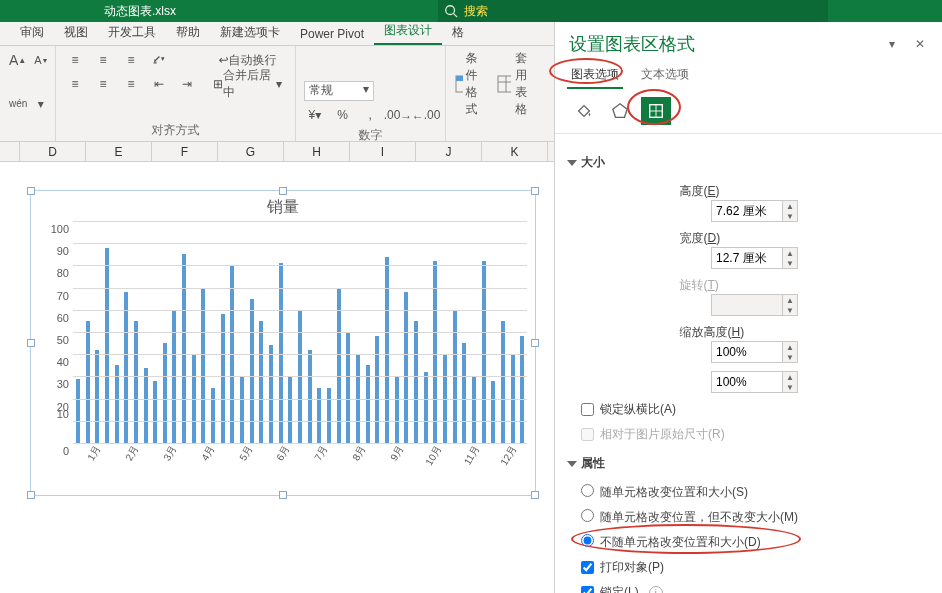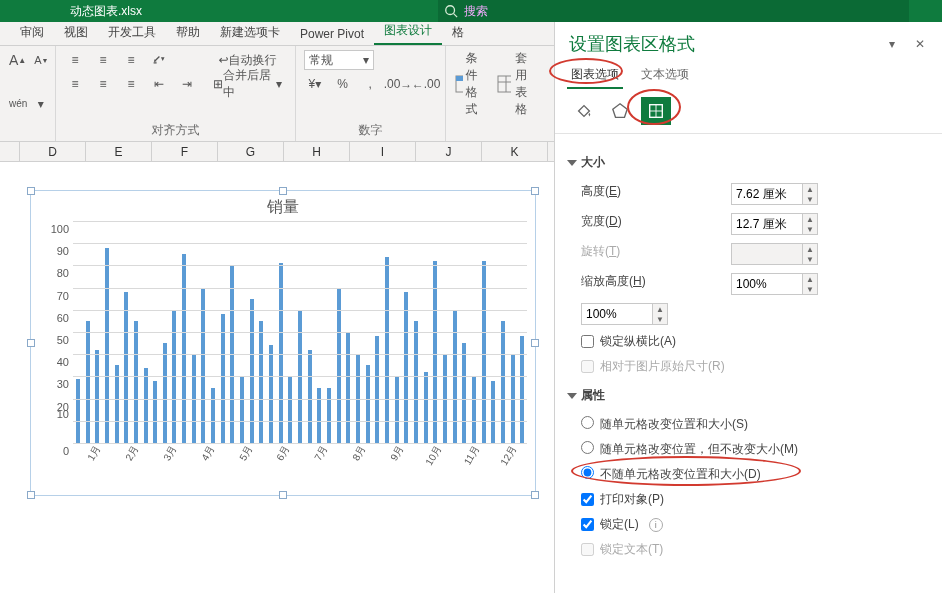--- a/index.html
+++ b/index.html
@@ -1,34 +1,34 @@
 <!DOCTYPE html>
 <html><head>
 <meta charset="utf-8">
 <style>
   *{box-sizing:border-box;margin:0;padding:0;font-family:"Microsoft YaHei","Segoe UI",sans-serif;font-size:12px;}
   body{background:#fff;width:942px;height:593px;overflow:hidden;color:#333;}
   
   .titlebar{height:22px;background:#0f7b3e;color:#fff;display:flex;align-items:center;}
-  .titlebar .fname{margin-left:70px;color:#fff;}
-  .search{position:absolute;left:438px;top:0;width:471px;height:22px;background:#0b6a35;display:flex;align-items:center;color:#f0abfc;}
+  .titlebar .fname{margin-left:104px;color:#fff;}
+  .search{position:absolute;left:438px;top:0;width:390px;height:22px;background:#0b6a35;display:flex;align-items:center;color:#fde047;}
   .search svg{margin:0 6px;}
   
   .tabs{height:24px;background:#f3f2f1;display:flex;align-items:flex-end;border-bottom:1px solid #d0d0d0;padding-left:10px;}
   .tab{padding:4px 10px;color:#444;cursor:pointer;}
   .tab.active{color:#0f7b3e;border-bottom:2px solid #0f7b3e;}
   
   .ribbon{height:96px;background:#f3f2f1;border-bottom:1px solid #d0d0d0;display:flex;position:relative;}
   .group{border-right:1px solid #d8d8d8;padding:4px 8px 2px 8px;display:flex;flex-direction:column;justify-content:space-between;position:relative;}
   .group-label{text-align:center;color:#6a6a6a;font-size:12px;padding-top:2px;}
   .btnrow{display:flex;gap:6px;align-items:center;}
   .rbtn{width:22px;height:20px;border:1px solid transparent;display:flex;align-items:center;justify-content:center;color:#555;}
   .font-grow{font-size:14px;}
   .font-shrink{font-size:11px;}
-  .dd{width:70px;height:20px;border:1px solid #c8c8c8;background:#fff;display:flex;align-items:center;justify-content:space-between;padding:0 4px;font-size:12px;color:#555;}
+  .dd{width:70px;height:20px;border:1px solid #c8c8c8;background:#fff;display:flex;align-items:flex-start;justify-content:space-between;padding:0 4px;font-size:12px;color:#555;margin-top:31px;}
   .vert{display:flex;flex-direction:row;align-items:center;gap:2px;color:#555;font-size:12px;}
   
   .sheet{position:absolute;left:0;top:142px;right:0;bottom:0;background:#fff;}
   .colhdrs{height:20px;background:#f3f2f1;border-bottom:1px solid #d0d0d0;display:flex;position:relative;}
   .colhdr{height:20px;border-right:1px solid #d0d0d0;display:flex;align-items:center;justify-content:center;color:#333;}
   
   .chart-wrap{position:absolute;left:30px;top:48px;width:506px;height:306px;border:1px solid #b6d0e8;background:#fff;}
   .sel-handle{width:8px;height:8px;background:#fff;border:1px solid #8aa9c9;position:absolute;}
   .chart-title{text-align:center;font-size:16px;color:#595959;padding-top:6px;}
   .plot{position:absolute;left:42px;top:30px;right:8px;bottom:52px;}
@@ -47,21 +47,21 @@
   .pane-tab{padding:4px 2px;color:#6a6a6a;cursor:pointer;position:relative;}
   .pane-tab.active{color:#333;}
   .pane-tab.active::after{content:"";position:absolute;left:-2px;right:-2px;bottom:-2px;border-bottom:2px solid #0f7b3e;}
   .ann-ellipse{position:absolute;border:2px solid #d23a2f;border-radius:50%;}
   .pane-icons{display:flex;gap:6px;padding:10px 14px 8px 14px;border-bottom:1px solid #e3e3e3;}
   .picon{width:30px;height:28px;display:flex;align-items:center;justify-content:center;border:1px solid transparent;}
   .picon.active{background:#0f7b3e;}
   .pane-body{padding:6px 14px;overflow:auto;position:absolute;top:118px;bottom:0;left:0;right:0;}
   .section-hdr{display:flex;align-items:center;gap:6px;color:#444;font-weight:bold;margin:8px 0 8px 0;cursor:pointer;}
   .tri{display:inline-block;width:0;height:0;border-top:5px solid transparent;border-bottom:5px solid transparent;border-left:6px solid #666;transform:rotate(90deg);}
-  .formrow{display:flex;align-items:flex-start;padding:4px 0 4px 12px;}
+  .formrow{display:flex;align-items:center;padding:4px 0 4px 12px;flex-direction:column;}
   .formrow .lbl{width:150px;color:#444;}
   .formrow .u{text-decoration:underline;}
   .spin{display:flex;align-items:center;border:1px solid #c8c8c8;height:22px;}
   .spin input{border:none;height:20px;width:70px;padding:0 4px;font-size:12px;}
   .spin .spbtns{display:flex;flex-direction:column;border-left:1px solid #c8c8c8;}
   .spin .sp{width:14px;height:10px;display:flex;align-items:center;justify-content:center;font-size:8px;color:#666;background:#f3f2f1;}
   .spin.disabled{background:#f3f2f1;}
   .spin.disabled input{background:#f3f2f1;color:#aaa;}
   .chk{display:flex;align-items:center;gap:6px;padding:4px 0 4px 12px;color:#444;}
   .chk input{width:13px;height:13px;}

